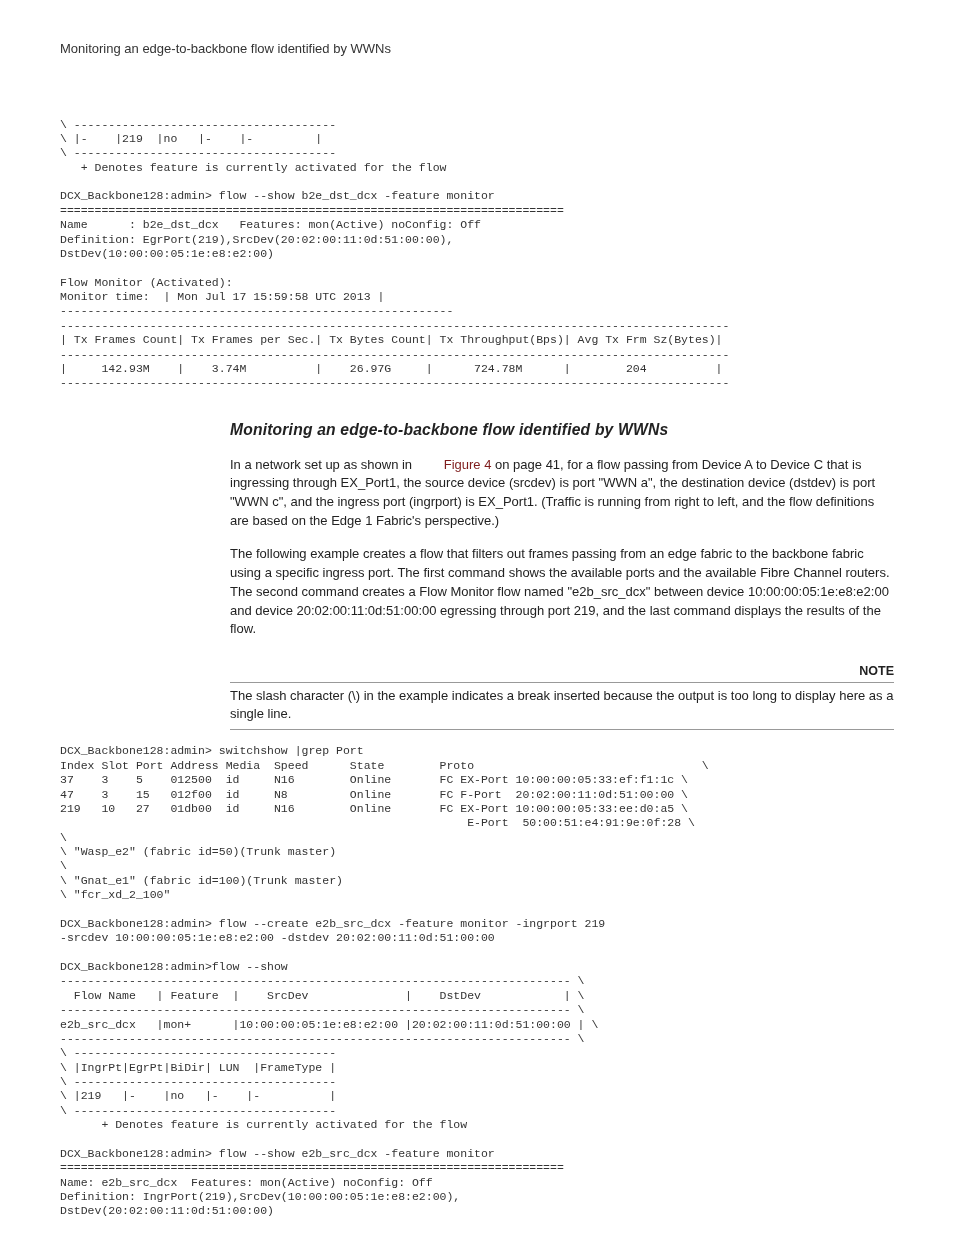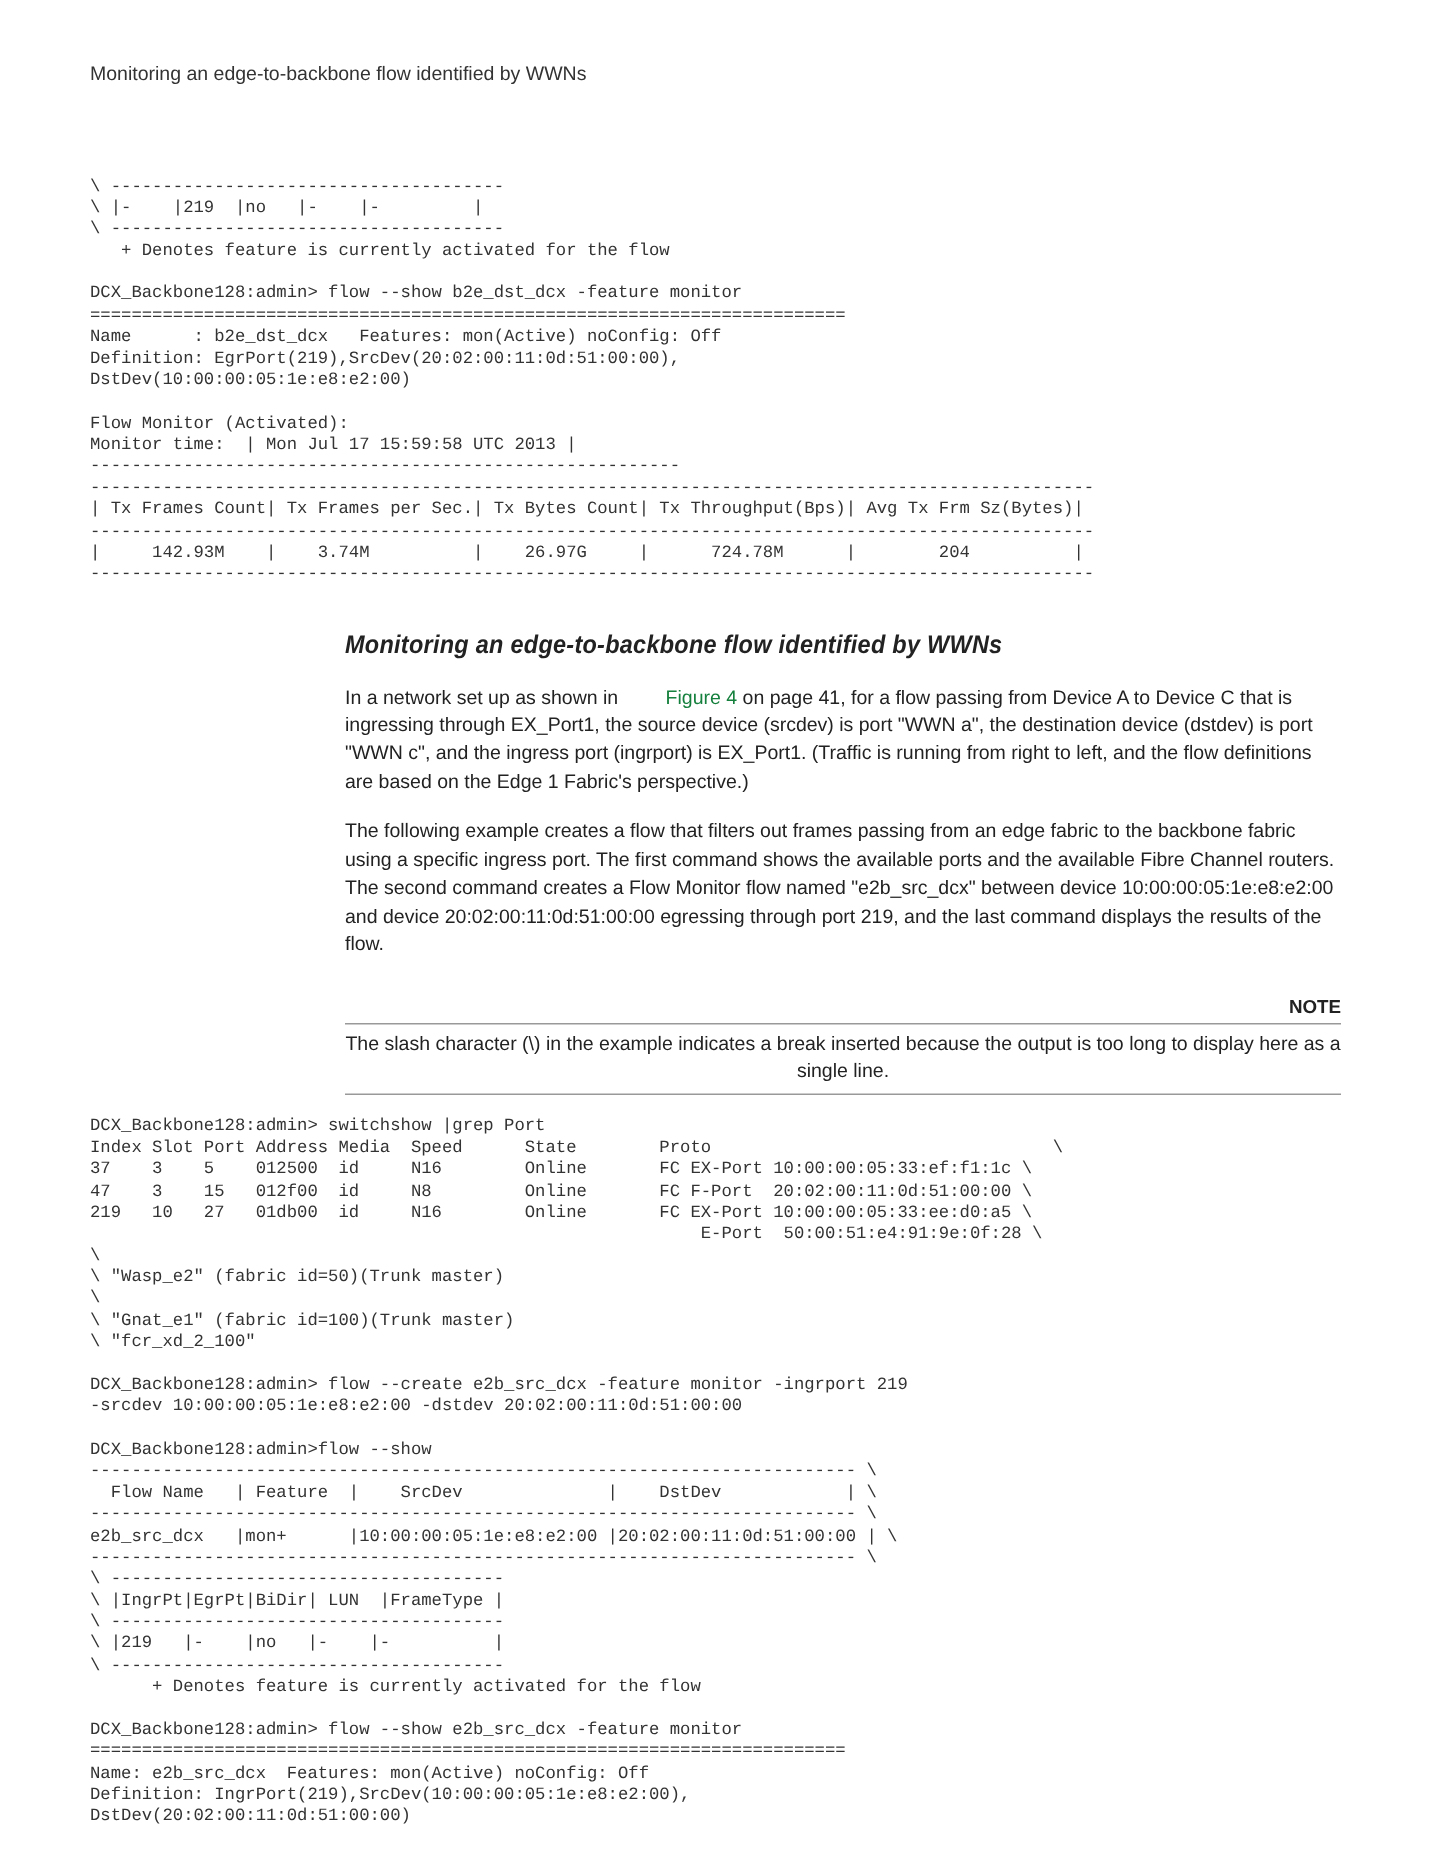--- a/index.html
+++ b/index.html
@@ -48,23 +48,22 @@
     border-bottom: 1px solid #999;
     padding-bottom: 2px;
     margin-bottom: 4px;
     text-align: right;
   }
   .note-body {
     font-size: 13px;
     line-height: 1.4;
     border-bottom: 1px solid #999;
     padding-bottom: 6px;
-    text-align: center;
   }
-  .link { color: #15803d; text-decoration: none; padding-left: 28px; }
+  .link { color: #7f1d1d; text-decoration: none; padding-left: 28px; }
 </style>
 </head>
 <body>
 
 <div class="page-header">Monitoring an edge-to-backbone flow identified by WWNs</div>
 
 <pre>\ --------------------------------------
 \ |-    |219  |no   |-    |-         |
 \ --------------------------------------
    + Denotes feature is currently activated for the flow

